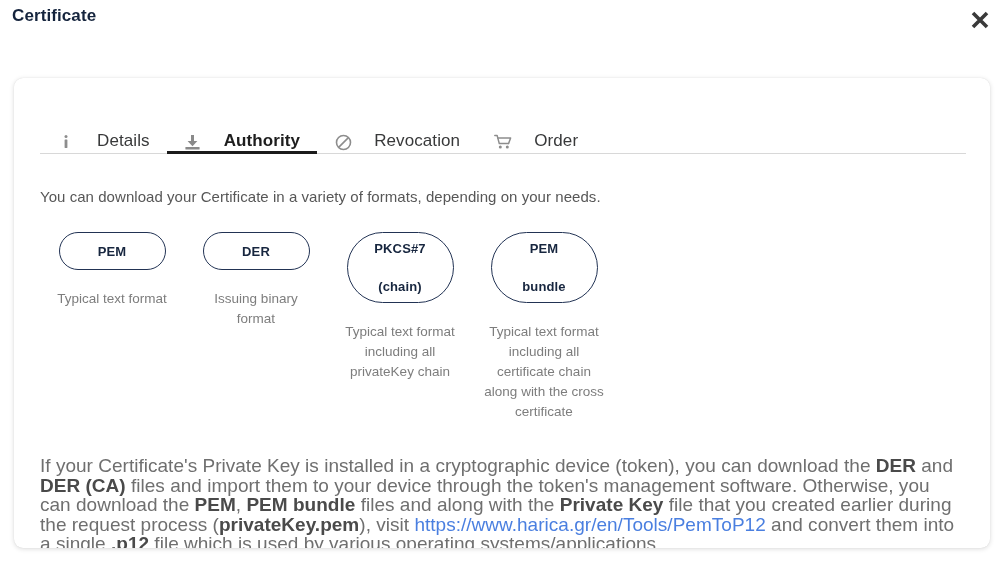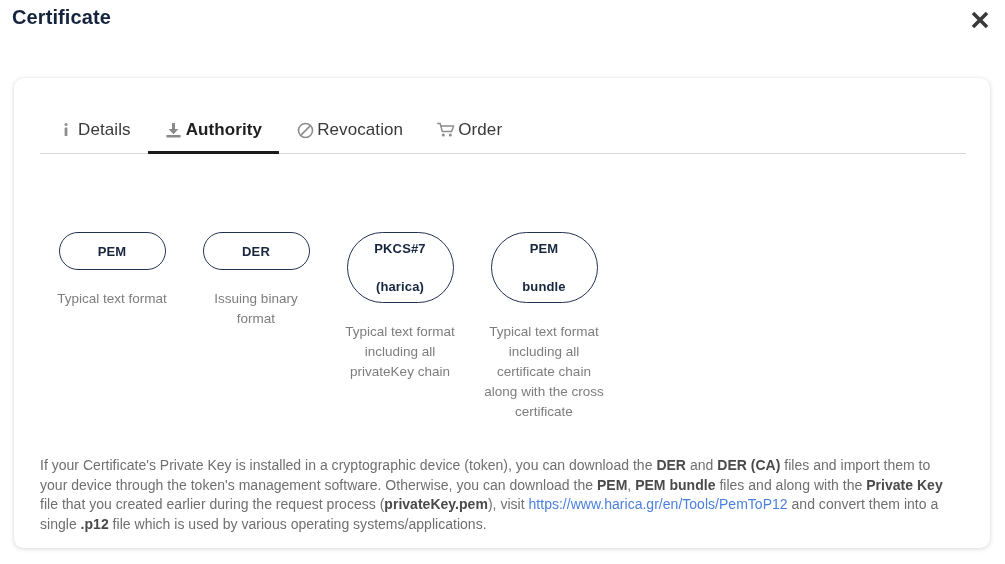--- a/index.html
+++ b/index.html
@@ -20,21 +20,21 @@
     position: absolute;
     top: 0;
     left: 0;
     width: 1005px;
     height: 62px;
   }
   #page-title {
     position: absolute;
     left: 12px;
     top: 6px;
-    font-size: 20px;
+    font-size: 17px;
     font-weight: bold;
     color: #15243d;
     letter-spacing: 0.1px;
   }
   #close-button {
     position: absolute;
     right: 10px;
     top: 5px;
     width: 30px;
     height: 30px;
@@ -66,22 +66,22 @@
     top: 30px;
     width: 926px;
     height: 46px;
     border-bottom: 1px solid #d8d8d8;
     display: flex;
     align-items: flex-end;
     box-sizing: border-box;
   }
   .tab {
     display: flex;
-    align-items: center;
-    gap: 3px;
+    align-items: flex-end;
+    gap: 22px;
     height: 45px;
     padding: 0 17px 0 17px;
     box-sizing: border-box;
     cursor: pointer;
     border-bottom: 3px solid transparent;
     margin-bottom: -1px;
     user-select: none;
   }
   .tab .tab-label {
     font-size: 17px;
@@ -164,21 +164,21 @@
     text-align: center;
     width: 125px;
   }
 
   
   #footer-note {
     position: absolute;
     left: 26px;
     top: 378px;
     width: 920px;
-    font-size: 14px;
+    font-size: 19px;
     line-height: 19.5px;
     color: #6f6f6f;
     letter-spacing: 0.02px;
   }
   #footer-note b { color: #4a4a4a; font-weight: bold; }
   #footer-note .link {
     color: #4a7fe0;
     text-decoration: none;
     cursor: pointer;
   }
@@ -238,39 +238,40 @@
           <path d="M3.8 3.9 L16.6 3.9 L14.6 9.6" fill="none" stroke="currentColor" stroke-width="1.5" stroke-linecap="round" stroke-linejoin="round"></path>
           <circle cx="6.3" cy="13.1" r="1.5" fill="currentColor"></circle>
           <circle cx="13.3" cy="13.1" r="1.5" fill="currentColor"></circle>
         </svg>
       </span>
       <span class="tab-label">Order</span>
     </div>
 
   </div>
 
+  <div id="intro-text">You can download your Certificate in a variety of formats, depending on your needs.</div>
 
   <div id="format-list">
 
     <div class="format-option">
       <div class="format-button">PEM</div>
       <div class="format-desc">Typical text format</div>
     </div>
 
     <div class="format-option">
       <div class="format-button">DER</div>
       <div class="format-desc">Issuing binary format</div>
     </div>
 
 
     <div class="format-option">
       <div class="format-button two-line">
         <span>PKCS#7</span>
           <br>
-        <span>(harica)</span>
+        <span>(chain)</span>
       </div>
       <div class="format-desc">Typical text format including all privateKey chain</div>
     </div>
 
     <div class="format-option">
       <div class="format-button two-line">
         <span>PEM</span>
           <br>
         <span>bundle</span>
       </div>

